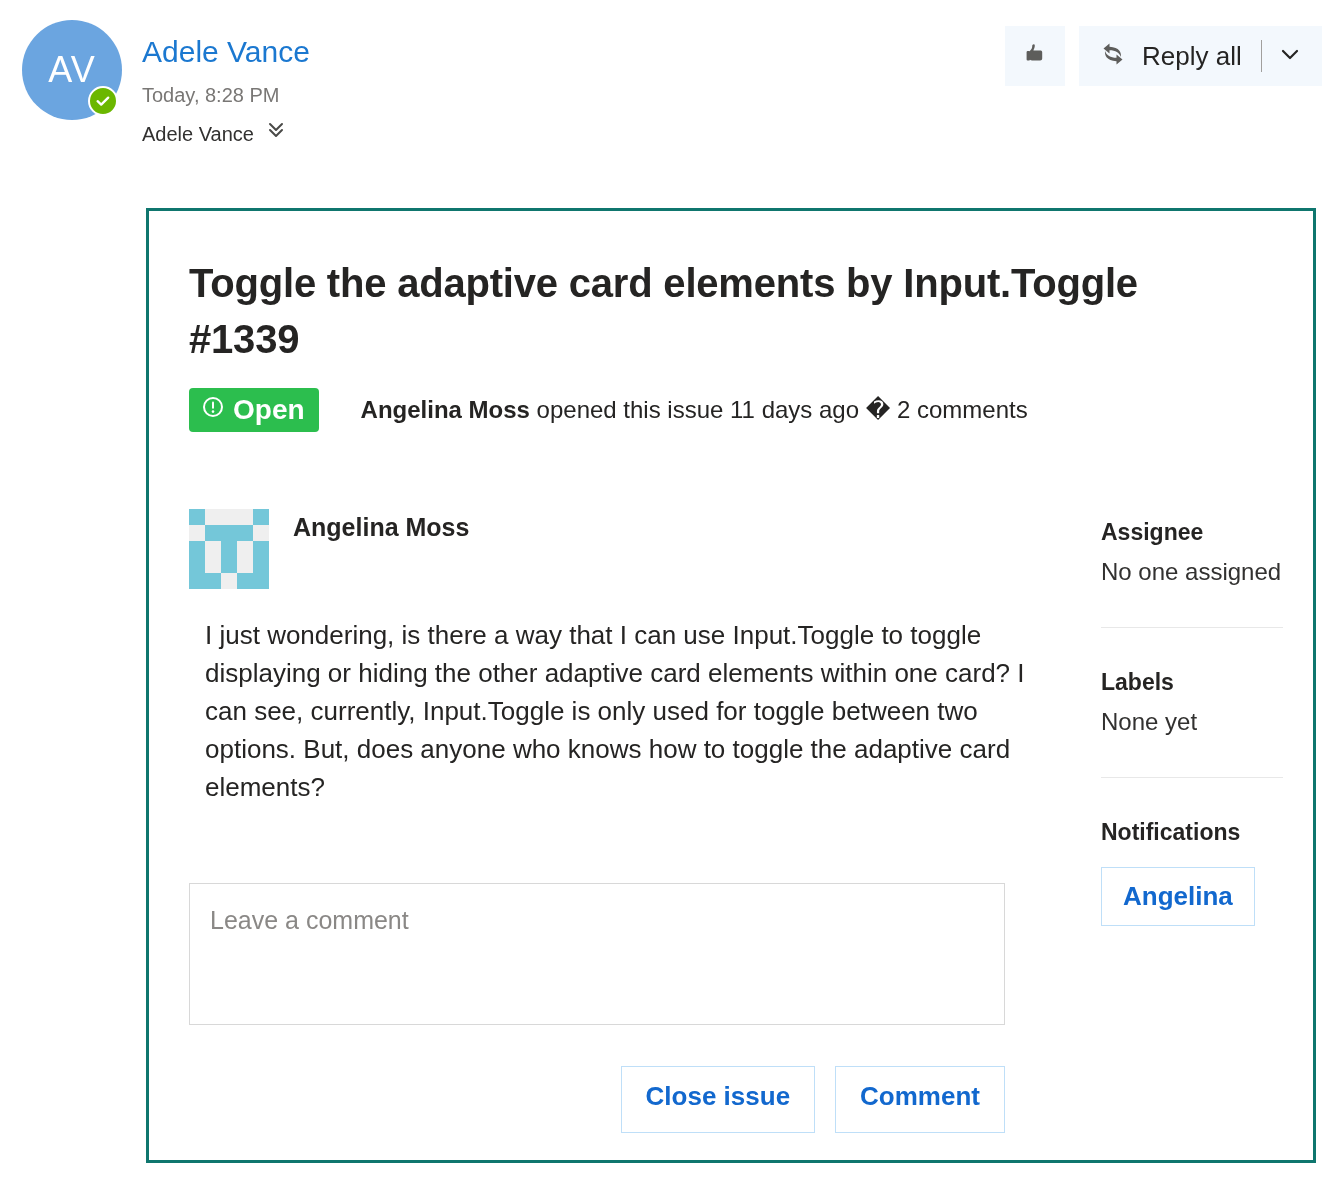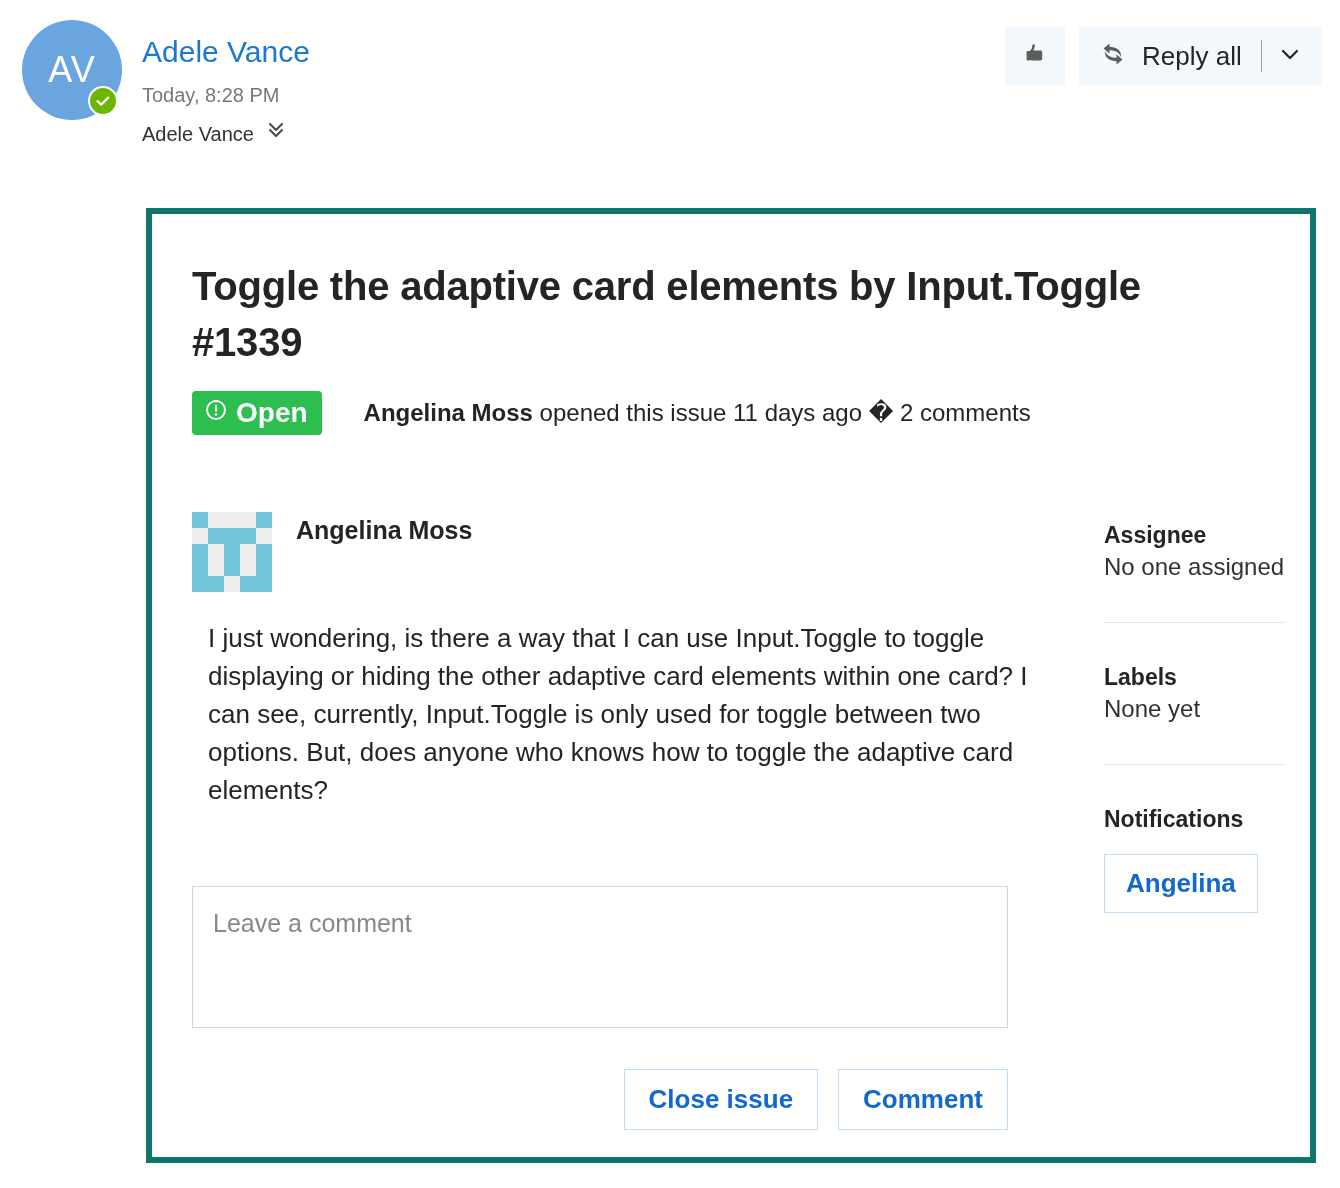--- a/index.html
+++ b/index.html
@@ -133,21 +133,21 @@
   .caret-down { display:block; cursor:pointer; }
 
   
   .issue-card {
     position: absolute;
     left: 146px;
     top: 208px;
     width: 1170px;
     height: 955px;
     background: #ffffff;
-    border: 6px solid #0f766e;
+    border: 3px solid #0f766e;
     box-sizing: border-box;
   }
 
   .issue-title {
     position: absolute;
     left: 40px;
     top: 44px;
     width: 1000px;
     font-size: 40px;
     font-weight: bold;
@@ -258,21 +258,21 @@
     justify-content: flex-end;
     gap: 20px;
   }
   .ghost-button {
     border: 1px solid #bfdff8;
     background: #ffffff;
     color: #1268ce;
     font-family: "Liberation Sans", sans-serif;
     font-size: 26px;
     font-weight: bold;
-    padding: 14px 24px 15px;
+    padding: 14px 24px 21px;
     line-height: 30px;
     cursor: pointer;
     white-space: nowrap;
   }
 
   
   .issue-sidebar {
     position: absolute;
     left: 952px;
     top: 306px;
@@ -281,21 +281,21 @@
   .side-heading {
     font-size: 23px;
     font-weight: bold;
     color: #252423;
     line-height: 30px;
   }
   .side-value {
     font-size: 24px;
     color: #323130;
     line-height: 32px;
-    margin-top: 1px;
+    margin-top: 9px;
     white-space: nowrap;
   }
   .side-divider {
     height: 1px;
     background: #e8e8e8;
     margin: 39px 0 39px;
   }
   .subscribe-button {
     margin-top: 20px;
     display: inline-block;

